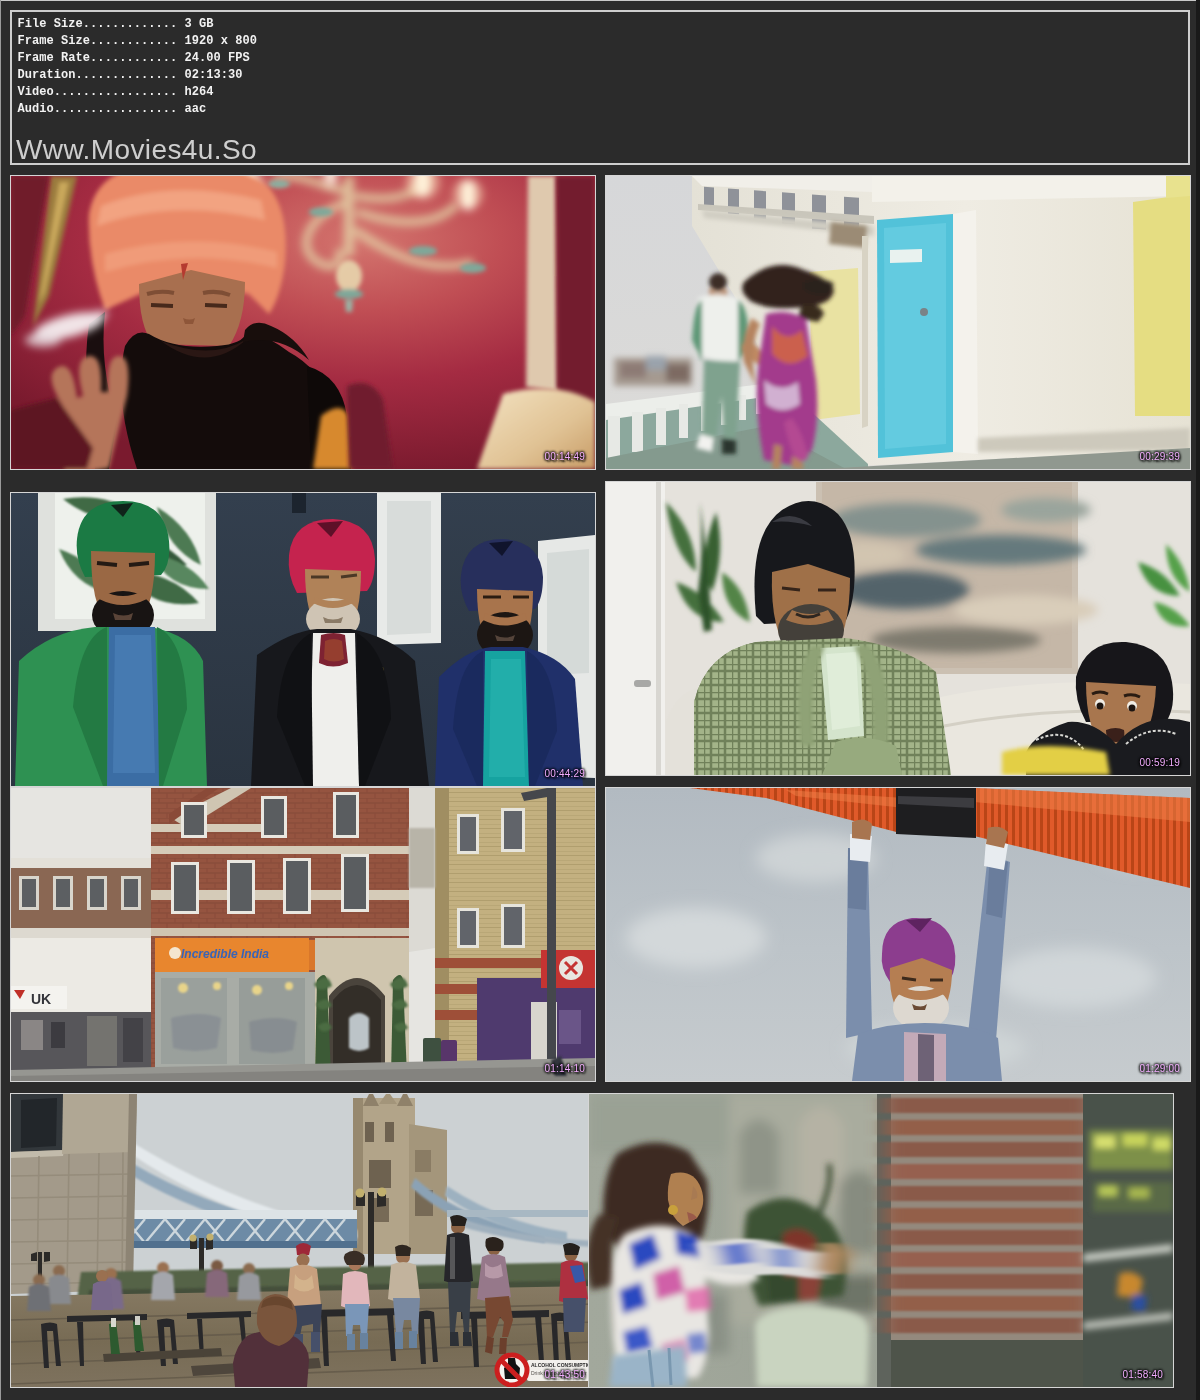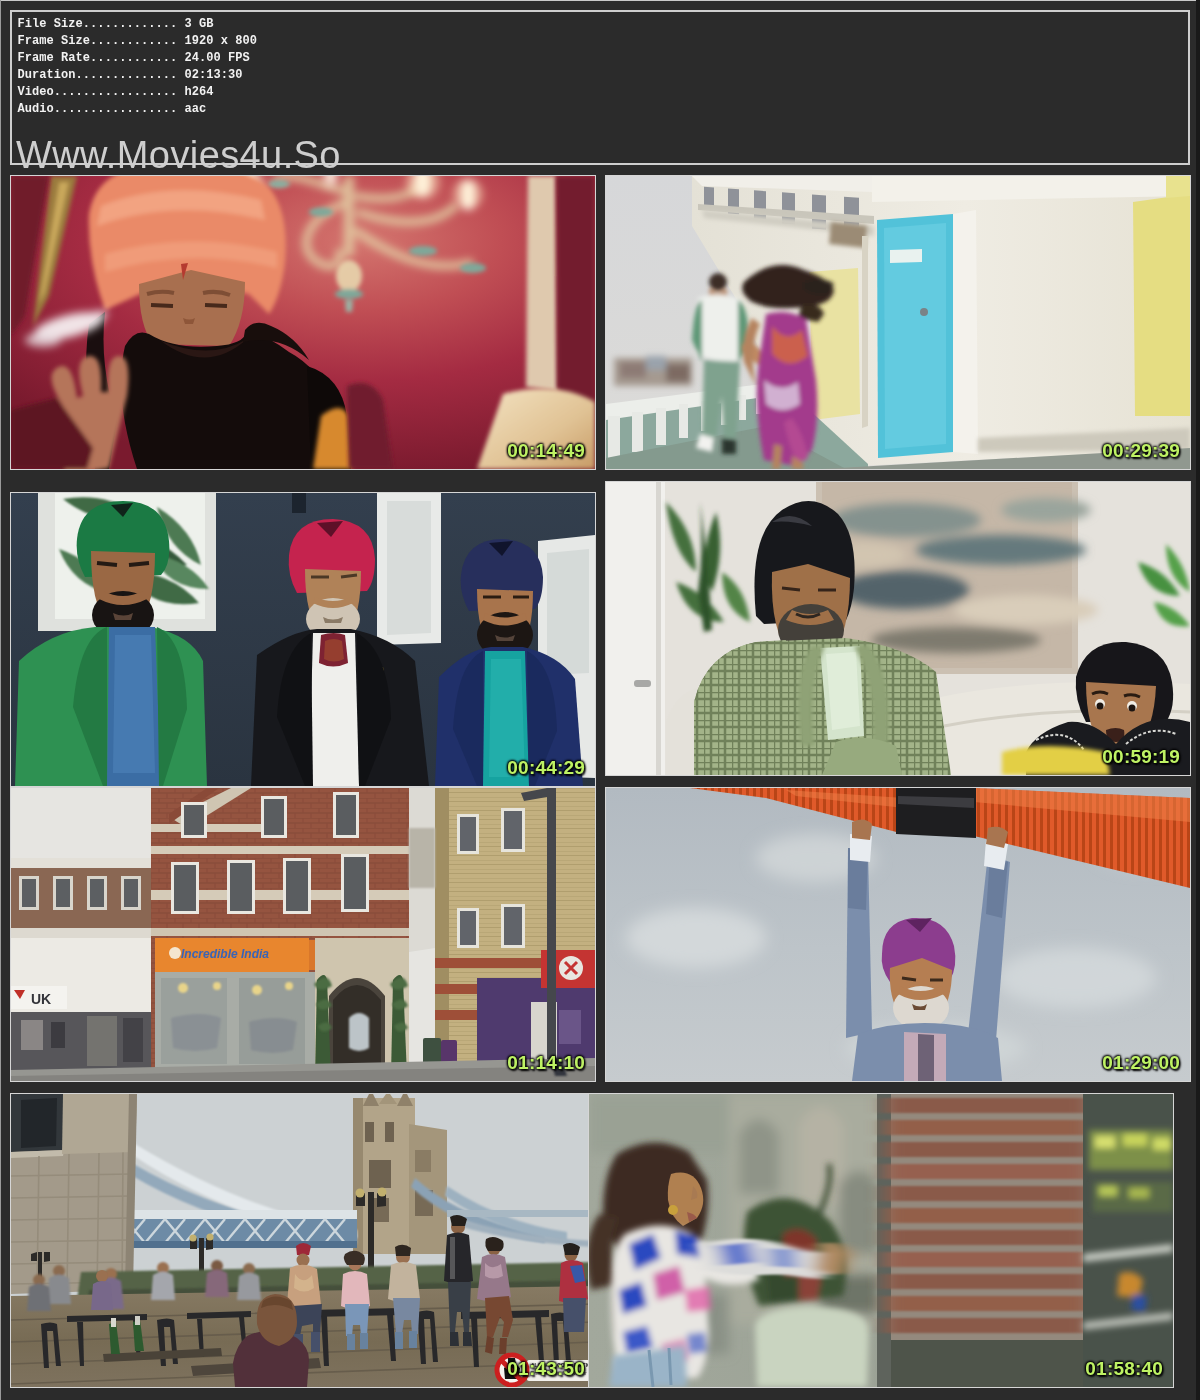--- a/index.html
+++ b/index.html
@@ -2,24 +2,24 @@
 <html><head>
 <meta charset="utf-8">
 <style>
 html,body{margin:0;padding:0;}
 body{width:1200px;height:1400px;background:#2b2b2b;position:relative;overflow:hidden;}
 #topline{position:absolute;left:0;top:0;width:1200px;height:1px;background:#c9c9c9;}
 #leftline{position:absolute;left:0;top:0;width:1px;height:1400px;background:#9a9a9a;}
 #rightdark{position:absolute;right:0;top:0;width:4px;height:1400px;background:#191919;}
 #infobox{position:absolute;left:10px;top:10px;width:1176px;height:151px;border:2px solid #cecece;background:#2b2b2b;}
 #infobox pre{margin:0;padding:4px 0 0 5.5px;font-family:"Liberation Mono",monospace;font-size:12px;font-weight:bold;line-height:17px;color:#f2f2f2;letter-spacing:0.06px;}
-#wm{position:absolute;left:4px;top:122px;font-family:"Liberation Sans",sans-serif;font-size:38px;color:#cecece;letter-spacing:0.4px;}
+#wm{position:absolute;left:4px;top:122px;font-family:"Liberation Sans",sans-serif;font-size:28px;color:#cecece;letter-spacing:0.4px;}
 .shot{position:absolute;width:584px;height:293px;border:1px solid #d6d6d6;overflow:hidden;background:#444;}
 .shot svg{display:block;width:584px;height:293px;}
-.ts{position:absolute;right:10px;bottom:7px;font-family:"Liberation Sans",sans-serif;font-size:19px;font-weight:bold;color:#bef264;letter-spacing:0.2px;text-shadow:1.5px 1.5px 2px #000, -1px -1px 2px rgba(0,0,0,.85), 1px -1px 2px rgba(0,0,0,.85), -1px 1px 2px rgba(0,0,0,.85);}
+.ts{position:absolute;right:10px;bottom:7px;font-family:"Liberation Sans",sans-serif;font-size:10px;font-weight:normal;color:#f0abfc;letter-spacing:0.2px;text-shadow:1.5px 1.5px 2px #000, -1px -1px 2px rgba(0,0,0,.85), 1px -1px 2px rgba(0,0,0,.85), -1px 1px 2px rgba(0,0,0,.85);}
 #s1{left:10px;top:175px;}
 #s2{left:605px;top:175px;}
 #s3{left:10px;top:492px;}
 #s4{left:605px;top:481px;}
 #s5{left:10px;top:787px;}
 #s6{left:605px;top:787px;}
 #s7{left:10px;top:1093px;}
 #s8{left:588px;top:1093px;}
 </style>
 </head>

